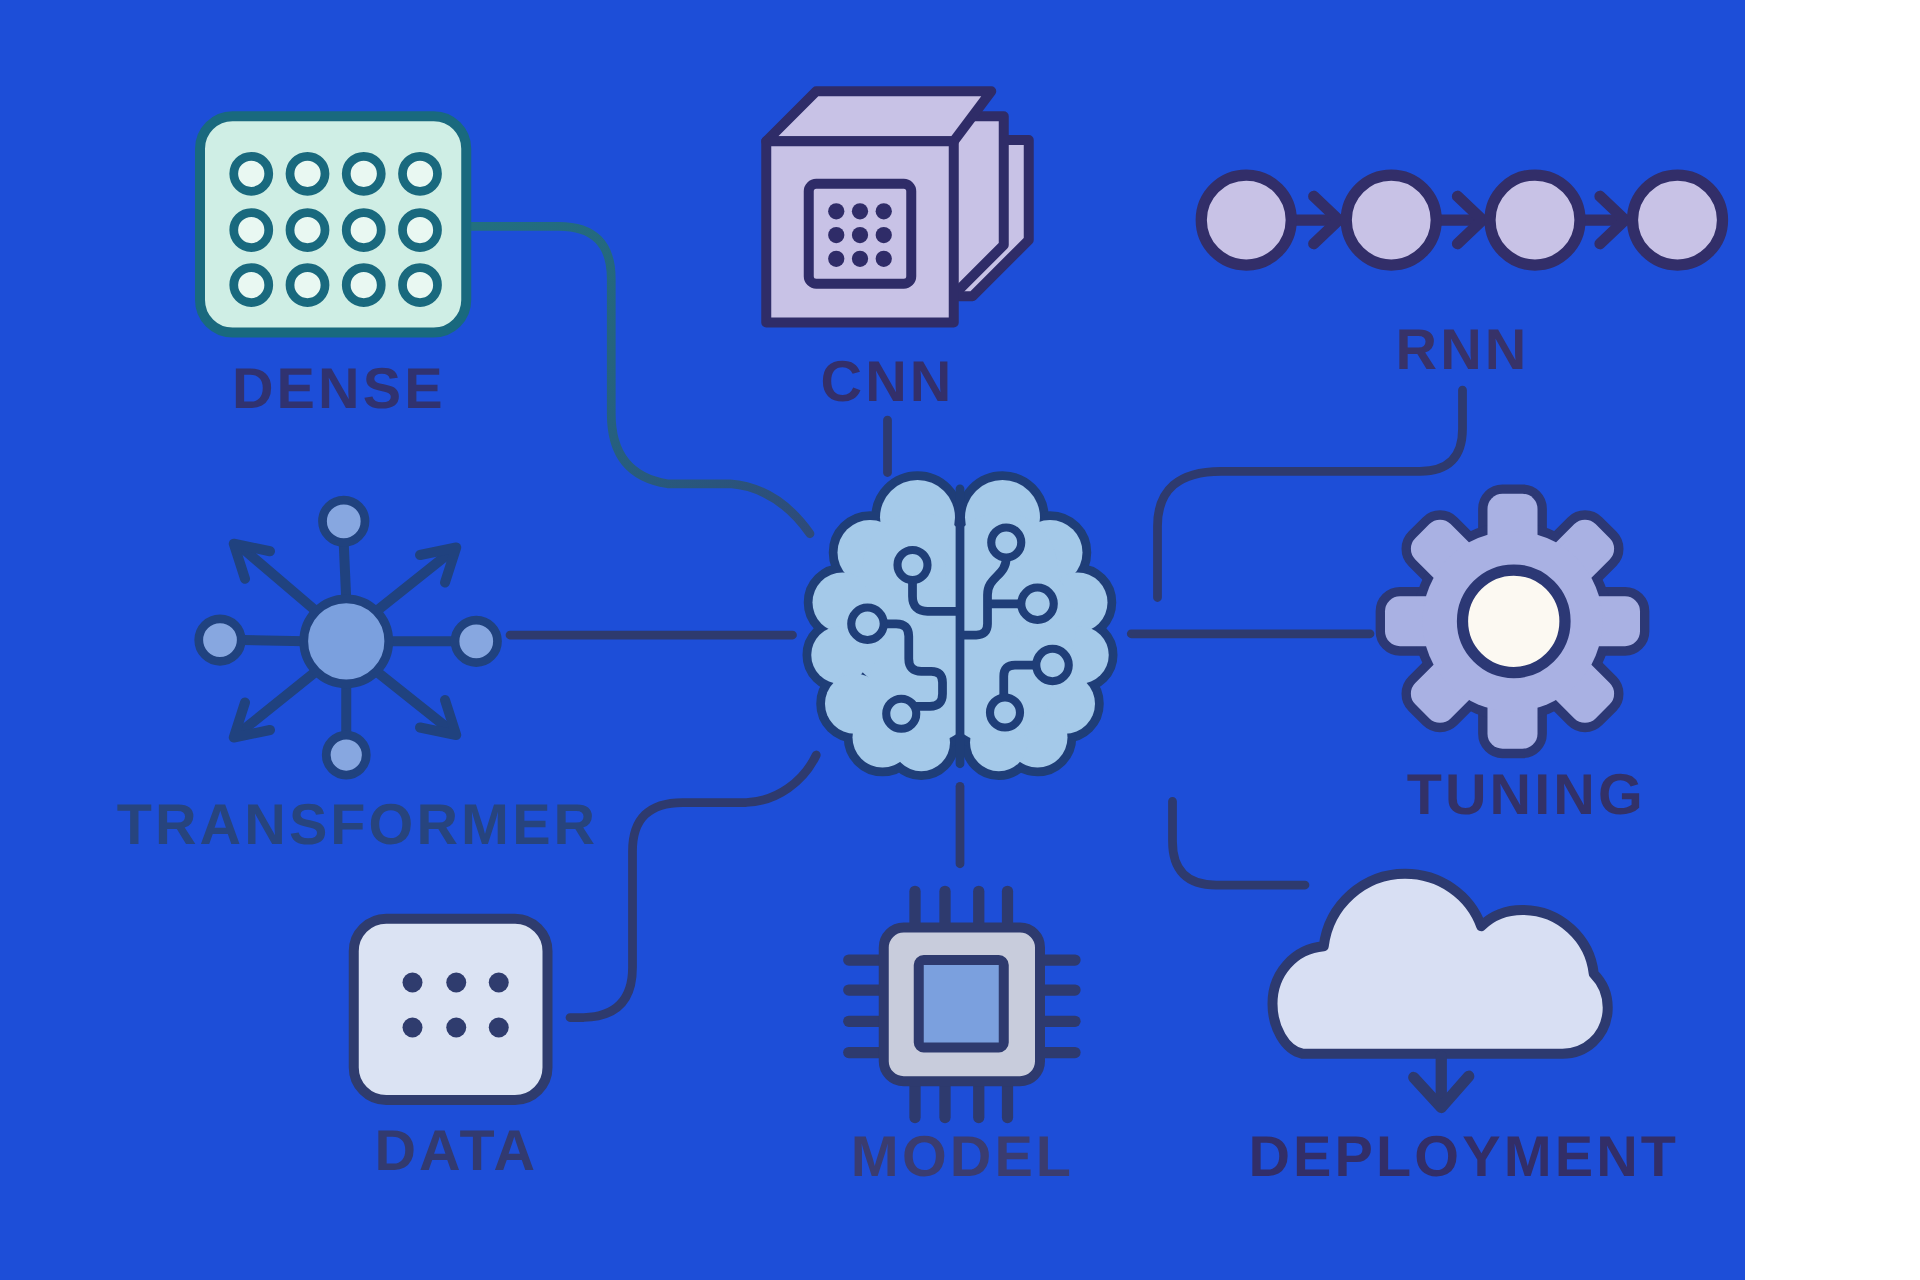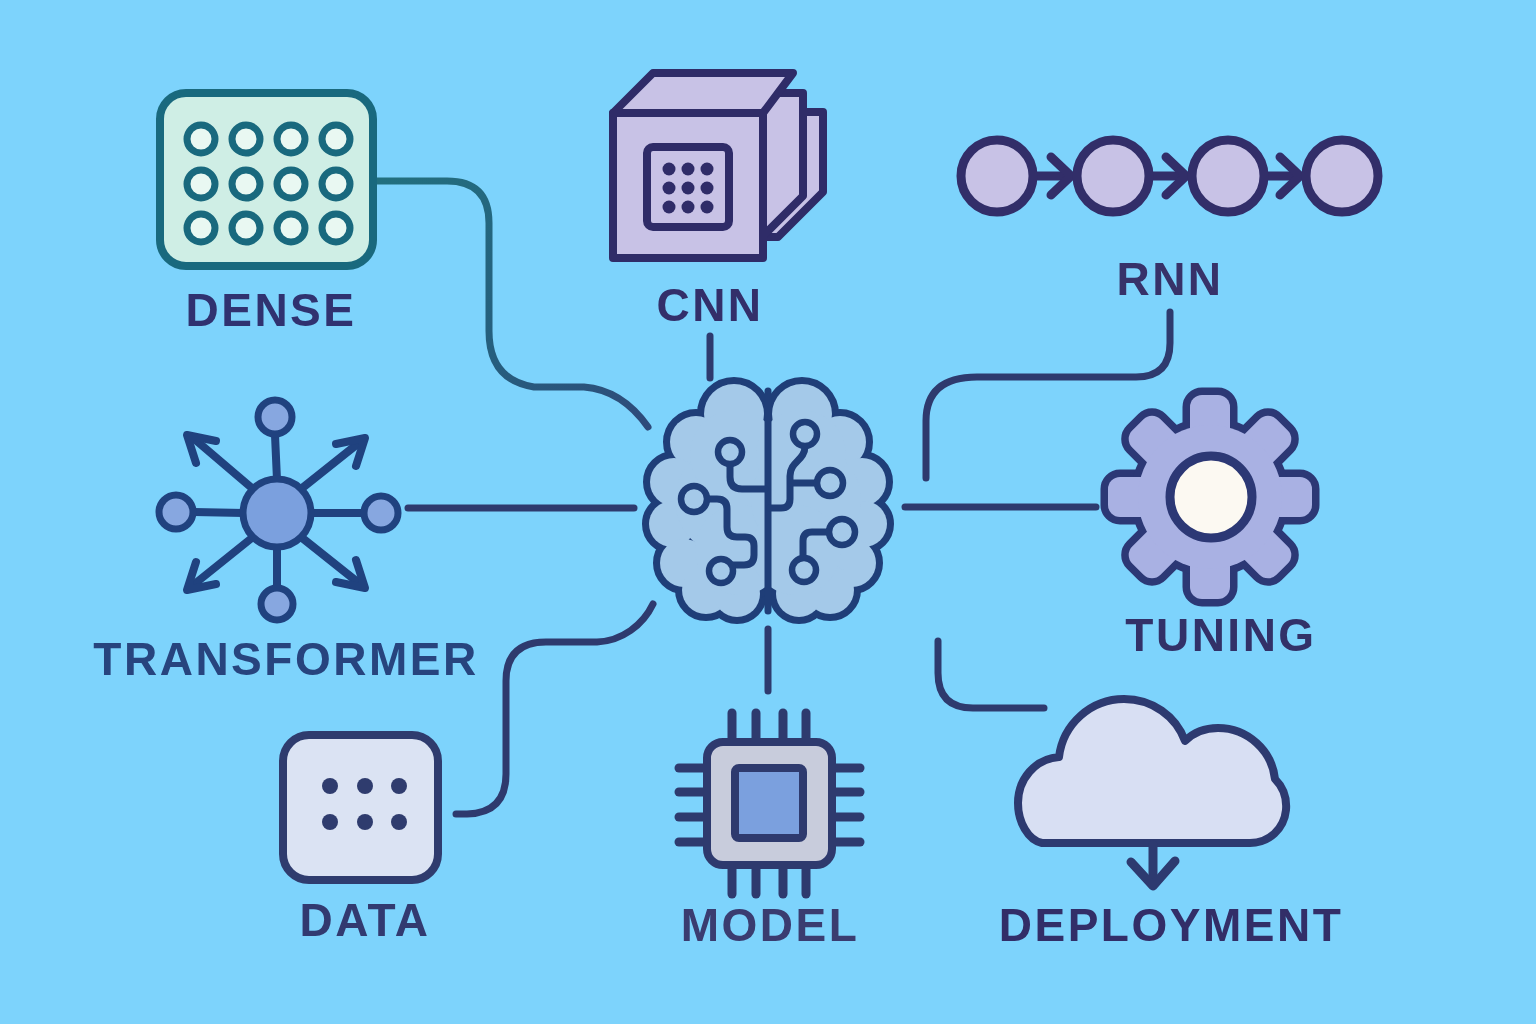--- a/index.html
+++ b/index.html
@@ -1,19 +1,19 @@
 <!DOCTYPE html>
 <html><head>
 <meta charset="utf-8">
 <style>
   html,body{margin:0;padding:0;}
   .canvas{
     position:relative;
-    width:1536px;height:1024px;
-    background:#7dd3fc;
+    width:1396px;height:1024px;
+    background:#1d4ed8;
     overflow:hidden;
     font-family:"Liberation Sans", sans-serif;
   }
   svg{display:block;width:1536px;height:1024px;}
   .lbl{
     font-family:"Liberation Sans", sans-serif;
     font-weight:700;
     font-size:46px;
     letter-spacing:2.5px;
   }

